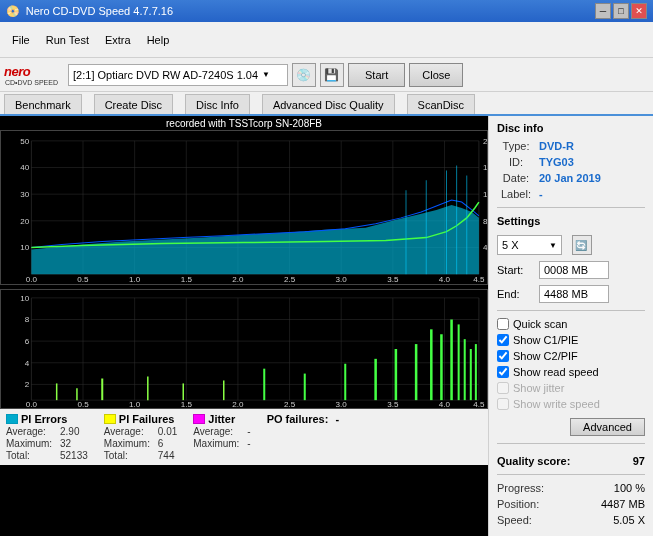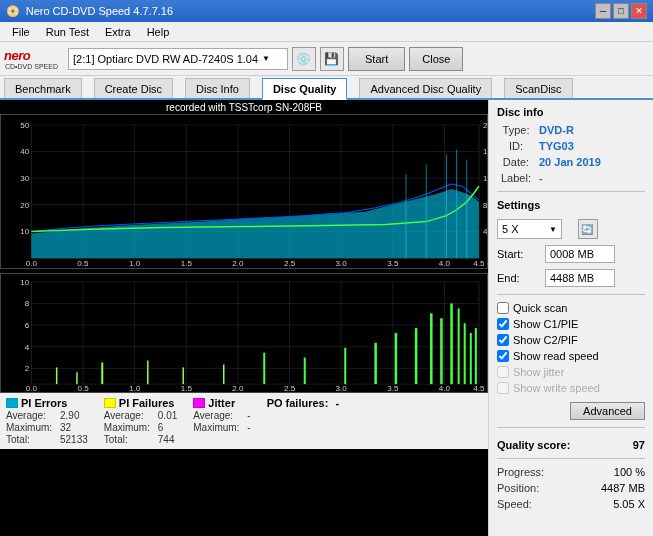--- a/index.html
+++ b/index.html
@@ -45,21 +45,21 @@
       cursor: pointer;
       color: #000;
     }
     .title-btn.close { background: #e05050; color: white; }
 
     
     .menu-bar {
       background: #f0f0f0;
       display: flex;
       align-items: center;
-      height: 20px;
+      height: 36px;
       padding: 4px 4px;
       border-bottom: 1px solid #d0d0d0;
       font-size: 11px;
     }
     .menu-item {
       padding: 2px 8px;
       cursor: pointer;
       height: 100%;
       display: flex;
       align-items: center;
@@ -246,21 +246,21 @@
       display: flex;
       gap: 4px;
       font-size: 11px;
     }
     .info-label { color: #333; min-width: 38px; text-align: center; }
     .info-value { color: #1a6bcc; font-weight: bold; }
 
     .settings-row {
       display: flex;
       align-items: center;
-      gap: 16px;
+      gap: 10px;
       margin-top: 2px;
     }
     .speed-select {
       background: white;
       border: 1px solid #aaa;
       height: 20px;
       width: 65px;
       font-size: 11px;
       display: flex;
       align-items: center;
@@ -365,21 +365,20 @@
   <div class="toolbar-icon-btn" title="Disc info">💿</div>
   <div class="toolbar-icon-btn" title="Save">💾</div>
   <button class="start-btn">Start</button>
   <button class="close-btn">Close</button>
 </div>
 
 <div class="tab-bar">
   <div class="tab">Benchmark</div>
   <div class="tab">Create Disc</div>
   <div class="tab">Disc Info</div>
-  <div class="tab active">Disc Quality</div>
   <div class="tab">Advanced Disc Quality</div>
   <div class="tab">ScanDisc</div>
 </div>
 
 <div class="main-content">
 
   <div style="flex:1; display:flex; flex-direction:column; background:#000;">
 
     <div class="chart-title">recorded with TSSTcorp SN-208FB</div>
 

